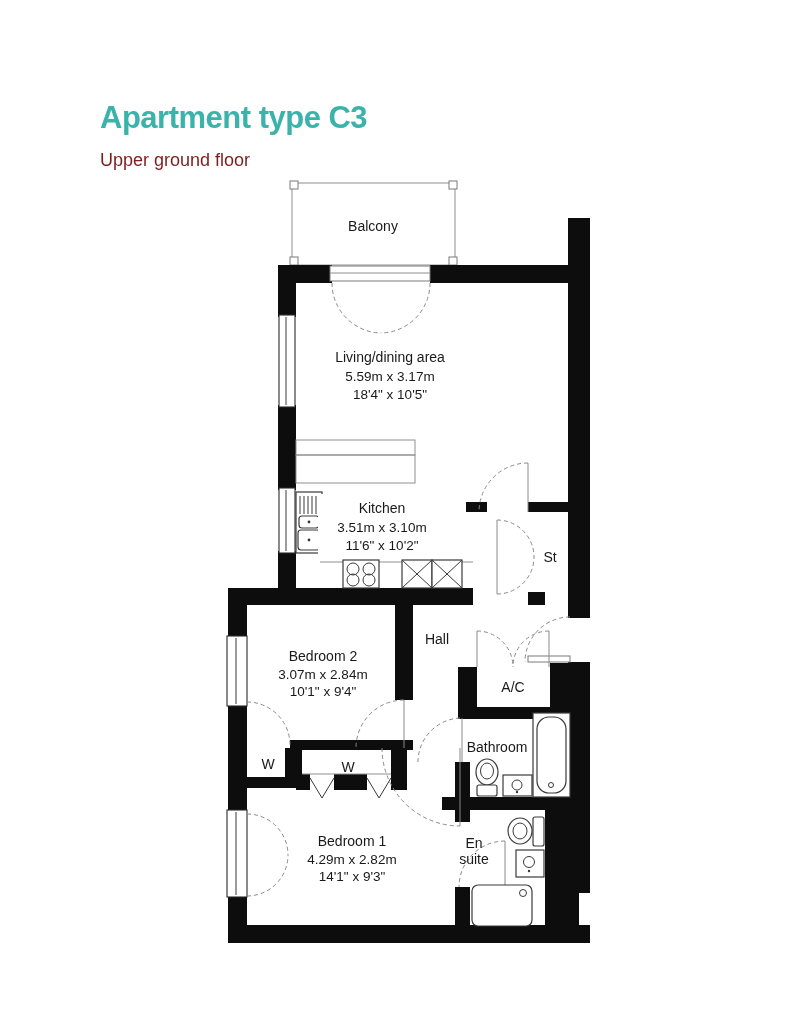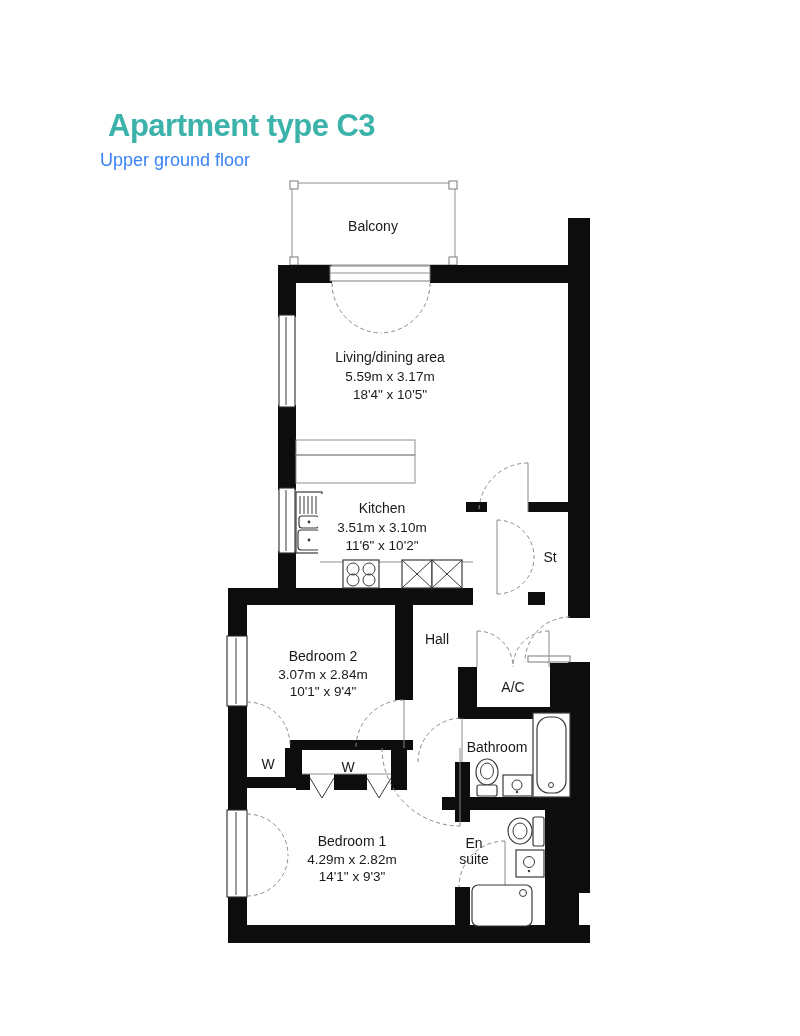--- a/index.html
+++ b/index.html
@@ -1,20 +1,20 @@
 <!DOCTYPE html>
 <html><head>
 <meta charset="utf-8">
 <style>
   html,body{margin:0;padding:0;background:#ffffff;}
   #page{position:relative;width:800px;height:1036px;background:#fff;overflow:hidden;
         font-family:"Liberation Sans", sans-serif;}
-  #title{position:absolute;left:100px;top:100px;margin:8px;font-size:31px;font-weight:700;
+  #title{position:absolute;left:100px;top:100px;margin:0;font-size:31px;font-weight:700;
          letter-spacing:-.5px;color:#3bb3ab;}
-  #subtitle{position:absolute;left:100px;top:150px;margin:0;font-size:18px;color:#3b82f6;}
+  #subtitle{position:absolute;left:100px;top:150px;margin:0;font-size:18px;color:#7f1d1d;}
   svg{position:absolute;left:0;top:0;}
   .wall{fill:#0d0d0d;stroke:none;}
   .thin{fill:none;stroke:#8f8f8f;stroke-width:1;}
   .thind{fill:#fff;stroke:#7a7a7a;stroke-width:1;}
   .fixt{fill:#fff;stroke:#3a3a3a;stroke-width:1.2;}
   .fixl{fill:none;stroke:#3a3a3a;stroke-width:1;}
   .arc{fill:none;stroke:#8a8a8a;stroke-width:1;stroke-dasharray:4 3;}
   .leaf{fill:none;stroke:#8a8a8a;stroke-width:1;}
   .win{fill:#fff;stroke:#2a2a2a;stroke-width:1.1;}
   .lbl{fill:#191919;font-family:"Liberation Sans",sans-serif;font-size:14px;text-anchor:middle;}

